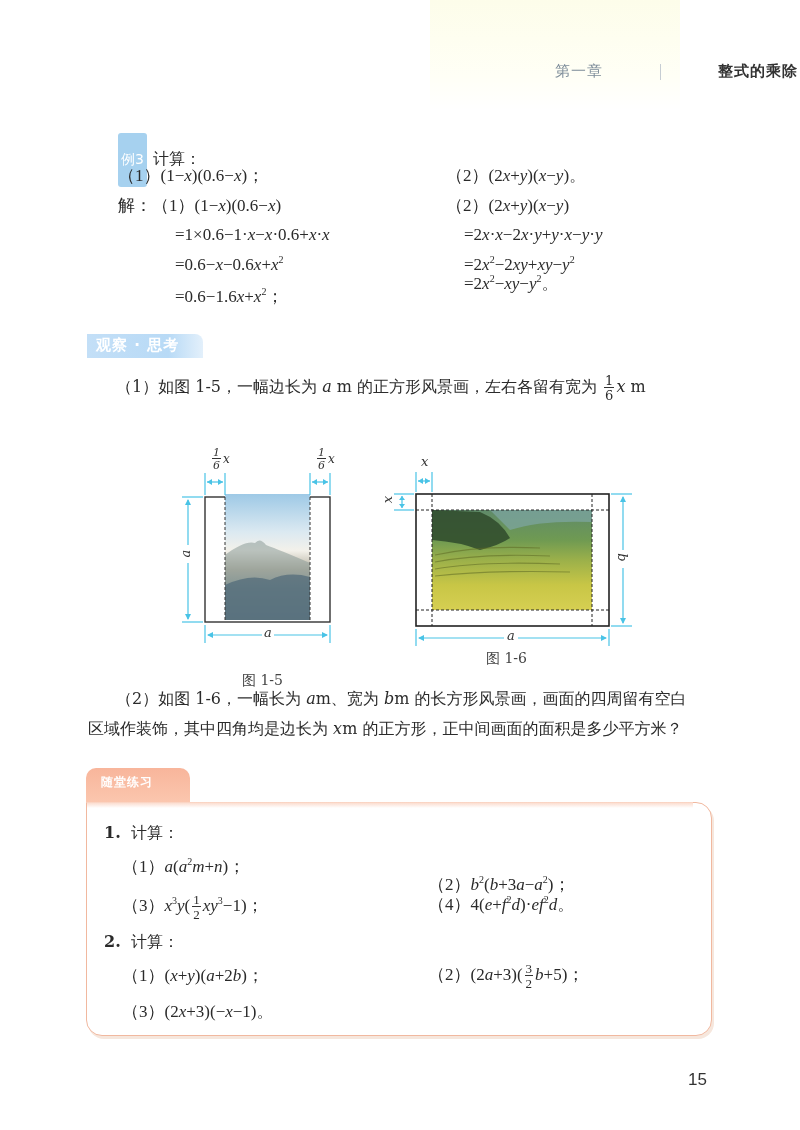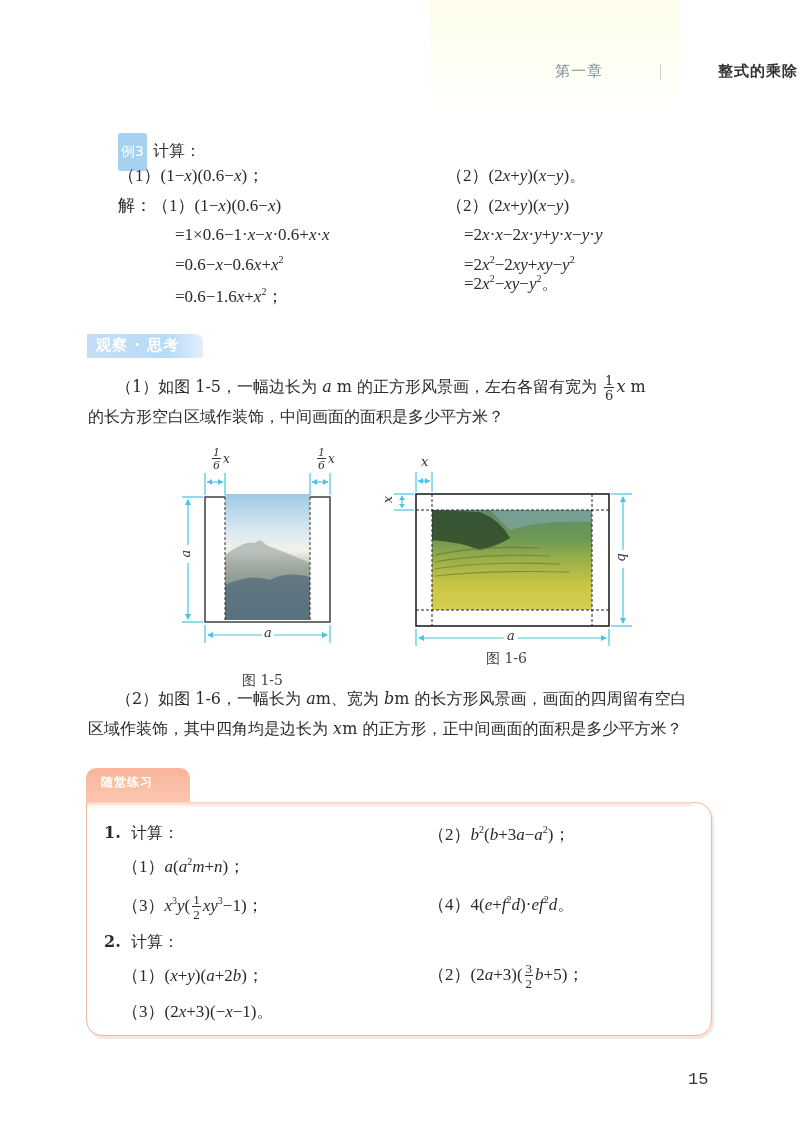--- a/index.html
+++ b/index.html
@@ -24,21 +24,21 @@
     .running-head .title { color: #333; font-weight: bold; letter-spacing: 1px; }
 
     .abs { position: absolute; white-space: nowrap; font-size: 16px; }
     .m { font-family: "Liberation Serif", "DejaVu Serif", serif; font-size: 17px; }
     i, .it { font-style: italic; }
     sup { font-size: 10px; vertical-align: 7px; line-height: 0; }
 
     .tag-example {
       display: inline-block; background: #a6d1ef; color: #fff;
       font-family: "DejaVu Sans", sans-serif; font-size: 14px;
-      padding: 10px 3px; border-radius: 3px; margin-right: 6px;
+      padding: 18px 3px; border-radius: 3px; margin-right: 6px;
     }
     .section-tag {
       position: absolute; left: 87px; top: 334px;
       height: 24px; width: 116px;
       background: linear-gradient(90deg, #c3dff7 0%, #b8daf6 70%, #e3f0fb 100%);
       border-radius: 0 8px 0 0;
       color: #fff; font-family: "DejaVu Sans", sans-serif; font-size: 15px;
       padding: 2px 0 0 9px; font-weight: bold; letter-spacing: 1px;
     }
     .para { position: absolute; left: 88px; width: 630px; font-size: 16px; line-height: 30px; color: #2b2b2b; }
@@ -65,21 +65,21 @@
       background: #fff;
       box-shadow: 2px 3px 0 #f6e7dd;
     }
     .practice-box::before {
       content: ""; position: absolute; left: 0; right: 18px; top: -1px; height: 6px;
       background: linear-gradient(180deg, #fbd7c7, rgba(255,255,255,0));
     }
     .q-num { font-family: "DejaVu Serif", serif; font-weight: bold; font-size: 16px; }
     .page-num {
       position: absolute; left: 688px; top: 1070px;
-      font-family: Liberation Mono, monospace; font-size: 17px; color: #333;
+      font-family: Liberation Sans, sans-serif; font-size: 17px; color: #333;
     }
   </style>
 </head>
 <body>
 
 <div class="top-tint"></div>
 
 <div class="running-head">
   <span class="chap">第一章</span>
   <span class="sep"></span>
@@ -111,21 +111,20 @@
 <div class="abs m" style="left:464px; top:255px;">=2<i>x</i><sup>2</sup>−2<i>xy</i>+<i>xy</i>−<i>y</i><sup>2</sup></div>
 <div class="abs m" style="left:464px; top:272px;text-align:center;">=2<i>x</i><sup>2</sup>−<i>xy</i>−<i>y</i><sup>2</sup>。</div>
 
 <div class="section-tag">观察 · 思考</div>
 
 <div class="para" style="top:372px;">
   <span style="margin-left:28px;">（1）</span><span>如图 1-5，一幅边长为 </span><i>a</i><span> m 的正方形风景画，左右各留有宽为 </span><span class="frac">
       <span class="num">1</span>
       <span class="den">6</span>
     </span><i>x</i><span> m</span><br>
-  <span>的长方形空白区域作装饰，中间画面的面积是多少平方米？</span>
 </div>
 
 <div class="fig" style="left:170px; top:445px; width:200px; height:230px;">
   <svg width="200" height="230" viewBox="0 0 200 230">
     <defs>
       <linearGradient id="sky1" x1="0" y1="0" x2="0" y2="1">
         <stop offset="0" stop-color="#9ec9e6"></stop>
         <stop offset="0.3" stop-color="#dbe9f1"></stop>
         <stop offset="0.45" stop-color="#f3f1ea"></stop>
         <stop offset="0.6" stop-color="#b7b2a2"></stop>
@@ -254,21 +253,21 @@
 
 <div class="practice-tab">随堂练习</div>
 <div class="practice-box"></div>
 
 <div class="abs" style="left:104px; top:823px;">
   <span class="q-num">1.</span>&nbsp;&nbsp;<span>计算：</span>
 </div>
 <div class="abs m" style="left:122px; top:855px;">
   <span>（1）</span><i>a</i>(<i>a</i><sup>2</sup><i>m</i>+<i>n</i>)；
 </div>
-<div class="abs m" style="left:428px; top:823px;">
+<div class="abs m" style="left:428px; top:873px;">
   <span>（2）</span><i>b</i><sup>2</sup>(<i>b</i>+3<i>a</i>−<i>a</i><sup>2</sup>)；
 </div>
 <div class="abs m" style="left:122px; top:893px;">
   <span>（3）</span><i>x</i><sup>3</sup><i>y</i>(<span class="frac">
       <span class="num">1</span>
       <span class="den">2</span>
     </span><i>xy</i><sup>3</sup>−1)；
 </div>
 <div class="abs m" style="left:428px; top:893px;">
   <span>（4）</span>4(<i>e</i>+<i>f</i><sup>2</sup><i>d</i>)·<i>ef</i><sup>2</sup><i>d</i>。

